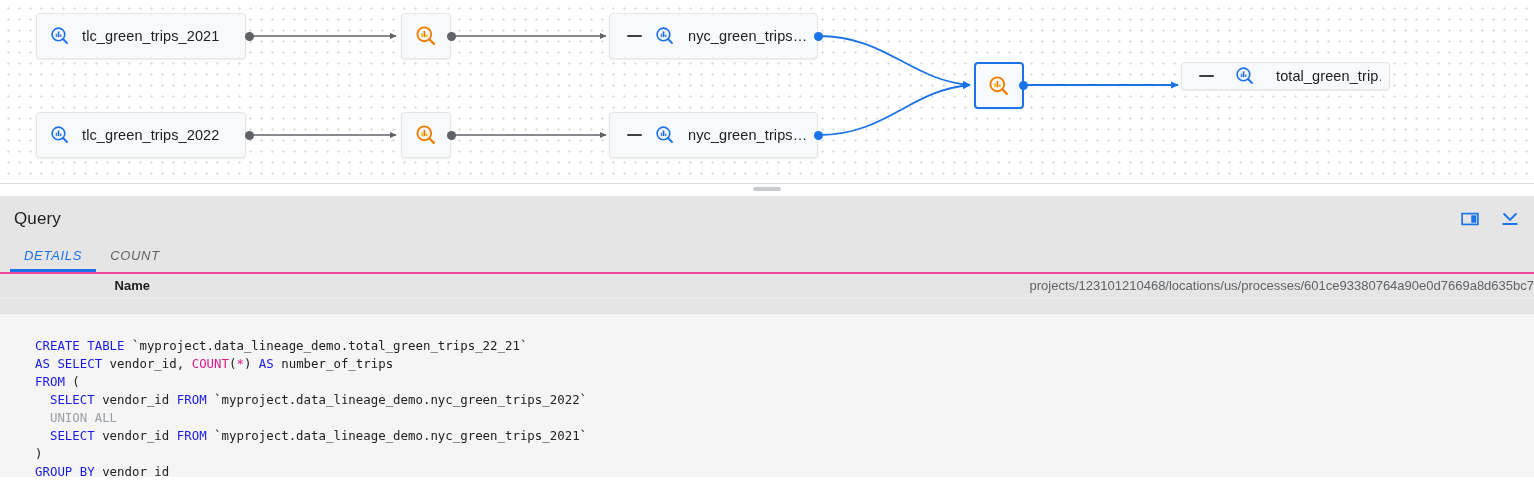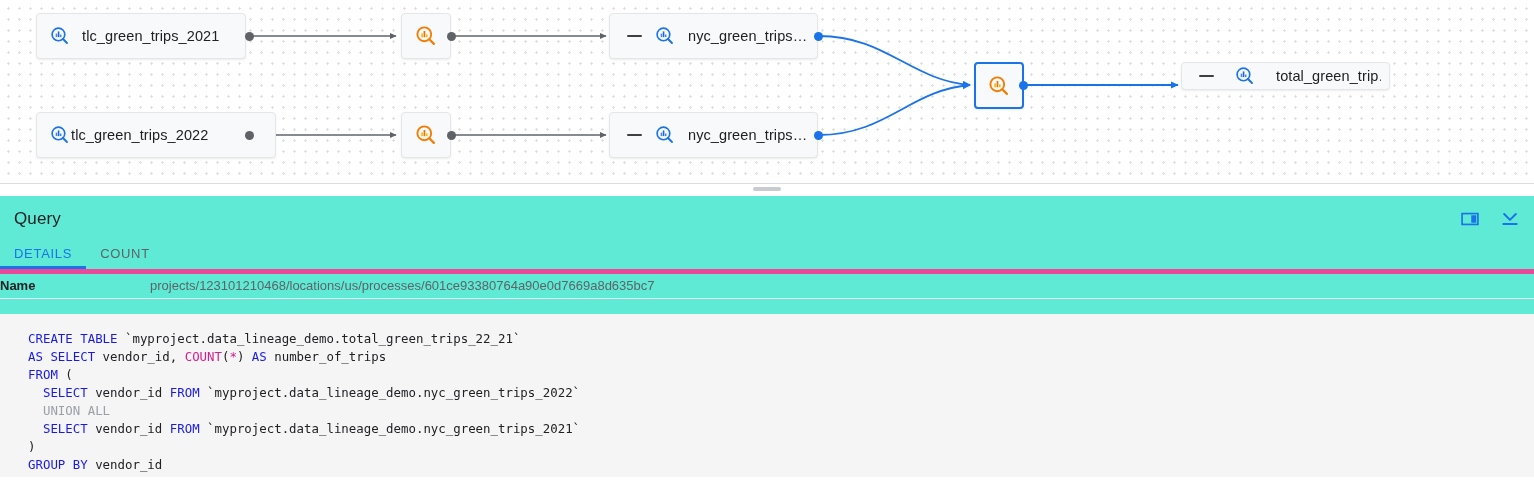--- a/index.html
+++ b/index.html
@@ -96,21 +96,21 @@
     transform: translateX(-50%);
     top: 3px;
     width: 28px;
     height: 4px;
     border-radius: 2px;
     background: #c8cbcf;
   }
 
   
   #query-panel {
-    background: #5eead4;
+    background: #e5e5e5;
   }
   #panel-header {
     height: 45px;
     display: flex;
     align-items: center;
     padding: 0 14px 0 14px;
     box-sizing: border-box;
   }
   #panel-title {
     font-size: 17px;
@@ -126,24 +126,26 @@
   }
   .hdr-icon {
     width: 20px;
     height: 20px;
     display: block;
     cursor: pointer;
   }
 
   #tabbar {
     height: 33px;
-    border-bottom: 5px solid #ec4899;
+    border-bottom: 2px solid #ec4899;
     display: flex;
     align-items: stretch;
-    box-sizing: border-box;
+    padding-left: 10px;
+    box-sizing: border-box;
+    font-style: italic;
   }
   .tab {
     display: flex;
     align-items: center;
     padding: 0 14px;
     font-size: 13px;
     letter-spacing: .7px;
     color: #5f6368;
     font-weight: 500;
     cursor: pointer;
@@ -156,20 +158,21 @@
   }
 
   
   #details-table {
     width: 100%;
     border-collapse: collapse;
     table-layout: fixed;
   }
   #details-table tr {
     height: 24px;
+    text-align: right;
   }
   #details-table td {
     border-bottom: 1px solid #eceff1;
     padding: 0;
     font-size: 13px;
     vertical-align: middle;
     line-height: 24px;
   }
   td.dt-key {
     width: 150px;
@@ -189,21 +192,21 @@
   
   #code-block {
     margin-top: 15px;
     background: #f5f5f5;
     padding: 8px 0 10px 0;
     height: 163px;
     box-sizing: border-box;
     overflow: hidden;
   }
   #code-pre {
-    margin: 8px;
+    margin: 15px;
     padding: 0 0 0 20px;
     font-family: "DejaVu Sans Mono", "Liberation Mono", monospace;
     font-size: 12.4px;
     line-height: 18px;
     color: #202124;
     white-space: pre;
   }
   .kw   { color: #1a1ae8; }
   .fn   { color: #d81b8c; }
   .dim  { color: #9aa0a6; }
@@ -244,21 +247,21 @@
       <circle cx="10.3" cy="10.3" r="6.9" fill="none" stroke="#1a73e8" stroke-width="1.8"></circle>
       <rect x="7.3" y="9.4" width="1.7" height="3.8" fill="#4285f4"></rect>
       <rect x="9.6" y="7.0" width="1.7" height="6.2" fill="#1967d2"></rect>
       <rect x="11.9" y="10.4" width="1.7" height="2.8" fill="#4285f4"></rect>
       <line x1="15.3" y1="15.3" x2="19.6" y2="19.6" stroke="#1a73e8" stroke-width="2.1" stroke-linecap="round"></line>
     </svg>
     <span class="gnode-label">tlc_green_trips_2021</span>
   </div>
   <div class="port gray" style="left:245px; top:31.5px;"></div>
 
-  <div class="gnode" style="left:36px; top:112px; width:240px; height:46px; padding:0 0 0 12px; ">
+  <div class="gnode" style="left:36px; top:112px; width:210px; height:46px; padding:0 0 0 12px; gap:11px;">
     <svg class="nicon" viewBox="0 0 24 24">
       <circle cx="10.3" cy="10.3" r="6.9" fill="none" stroke="#1a73e8" stroke-width="1.8"></circle>
       <rect x="7.3" y="9.4" width="1.7" height="3.8" fill="#4285f4"></rect>
       <rect x="9.6" y="7.0" width="1.7" height="6.2" fill="#1967d2"></rect>
       <rect x="11.9" y="10.4" width="1.7" height="2.8" fill="#4285f4"></rect>
       <line x1="15.3" y1="15.3" x2="19.6" y2="19.6" stroke="#1a73e8" stroke-width="2.1" stroke-linecap="round"></line>
     </svg>
     <span class="gnode-label">tlc_green_trips_2022</span>
   </div>
   <div class="port gray" style="left:245px; top:130.5px;"></div>

